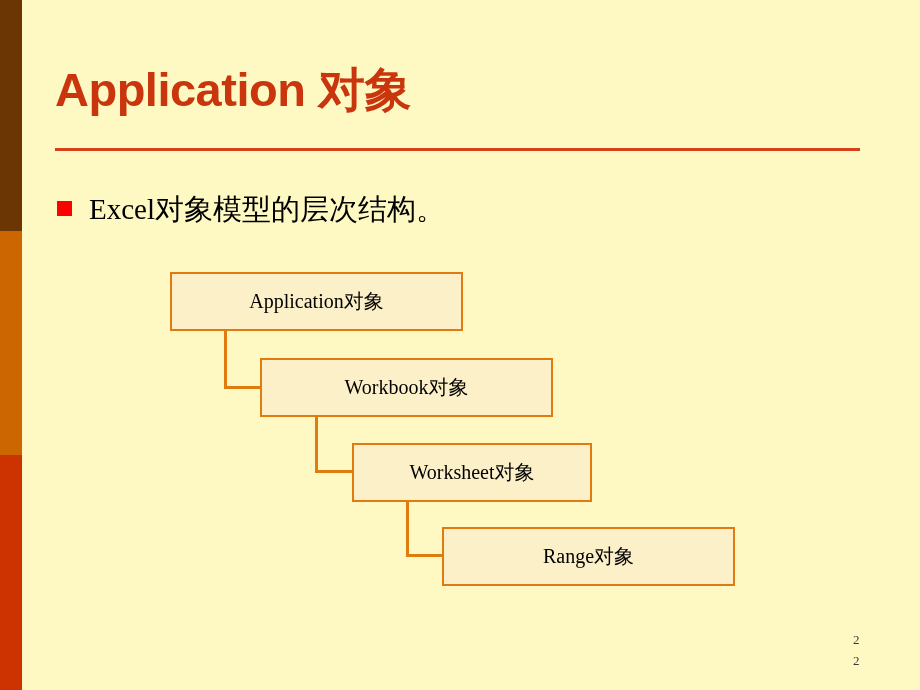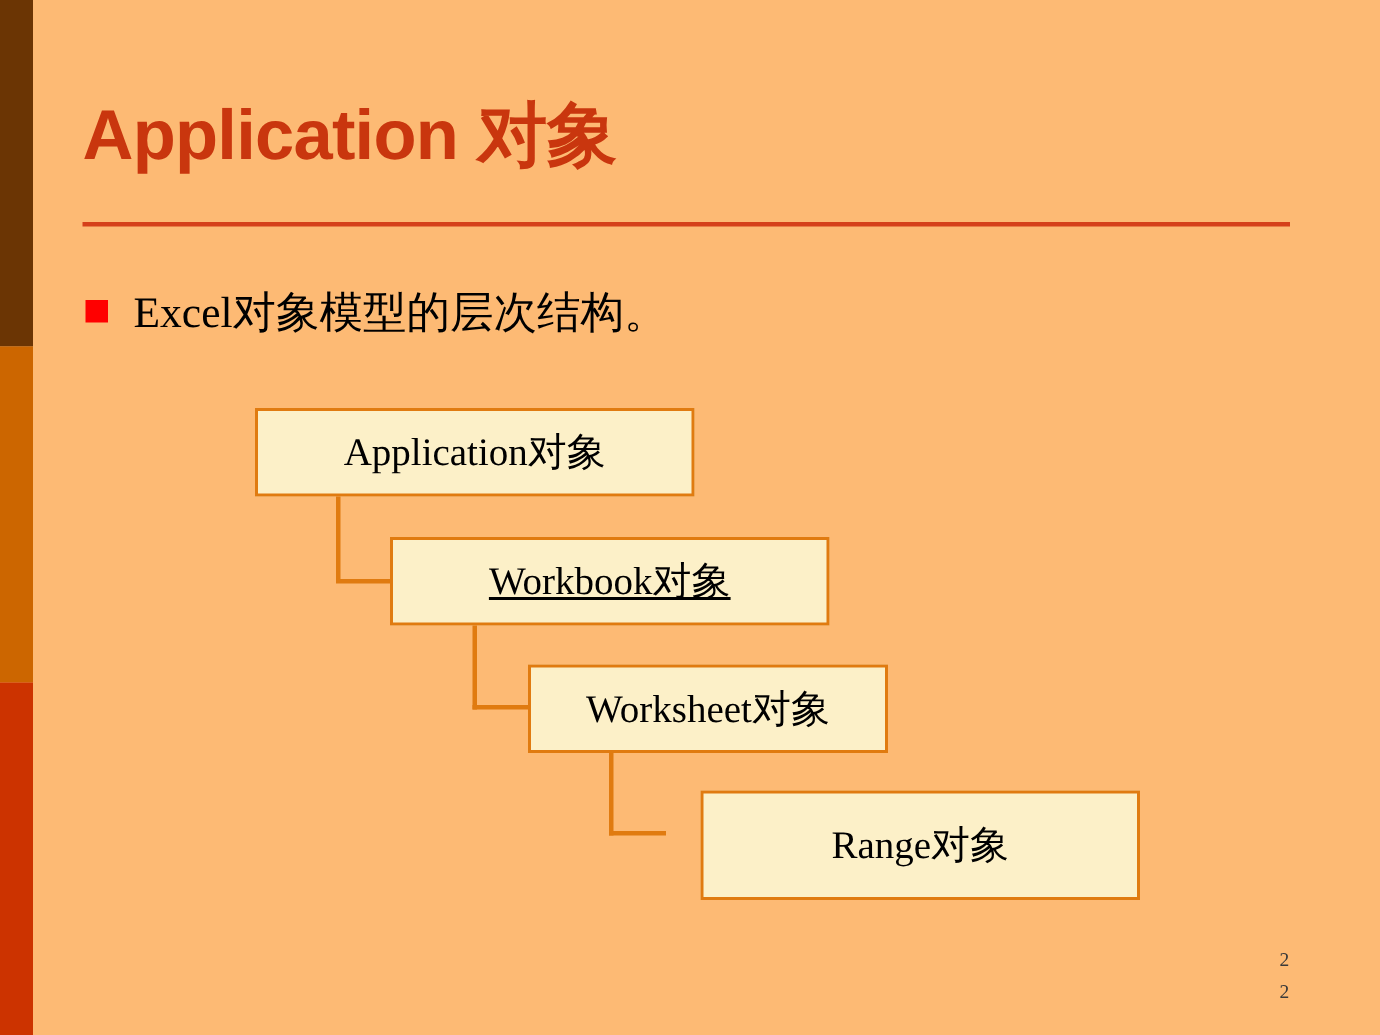--- a/index.html
+++ b/index.html
@@ -4,21 +4,21 @@
 <style>
   html, body {
     margin: 0;
     padding: 0;
     background: #ffffff;
   }
   #slide {
     position: relative;
     width: 920px;
     height: 690px;
-    background: #fdba74;
+    background: #fef9c3;
     overflow: hidden;
     font-family: "Liberation Serif", "DejaVu Serif", serif;
   }
 
   
   .side-band {
     position: absolute;
     left: 0;
     width: 22px;
   }
@@ -86,28 +86,28 @@
   }
   .node-box {
     position: absolute;
     background: #FCF0C8;
     border: 2px solid #E07B10;
     box-sizing: border-box;
     display: flex;
     align-items: center;
     justify-content: center;
     font-family: "Liberation Serif", "DejaVu Serif", serif;
-    font-size: 26px;
+    font-size: 20px;
     color: #000000;
     white-space: nowrap;
   }
   #node-0 { left: 170px; top: 272px; width: 293px; height: 59px; }
-  #node-1 { left: 260px; top: 358px; width: 293px; height: 59px; text-decoration: underline; }
+  #node-1 { left: 260px; top: 358px; width: 293px; height: 59px; }
   #node-2 { left: 352px; top: 443px; width: 240px; height: 59px; }
-  #node-3 { left: 467px; top: 527px; width: 293px; height: 73px; justify-content: center; }
+  #node-3 { left: 442px; top: 527px; width: 293px; height: 59px; justify-content: center; }
 
   .connector {
     position: absolute;
     background: #E07B10;
   }
   
   .conn-v { width: 3px; }
   
   .conn-h { height: 3px; }
 

